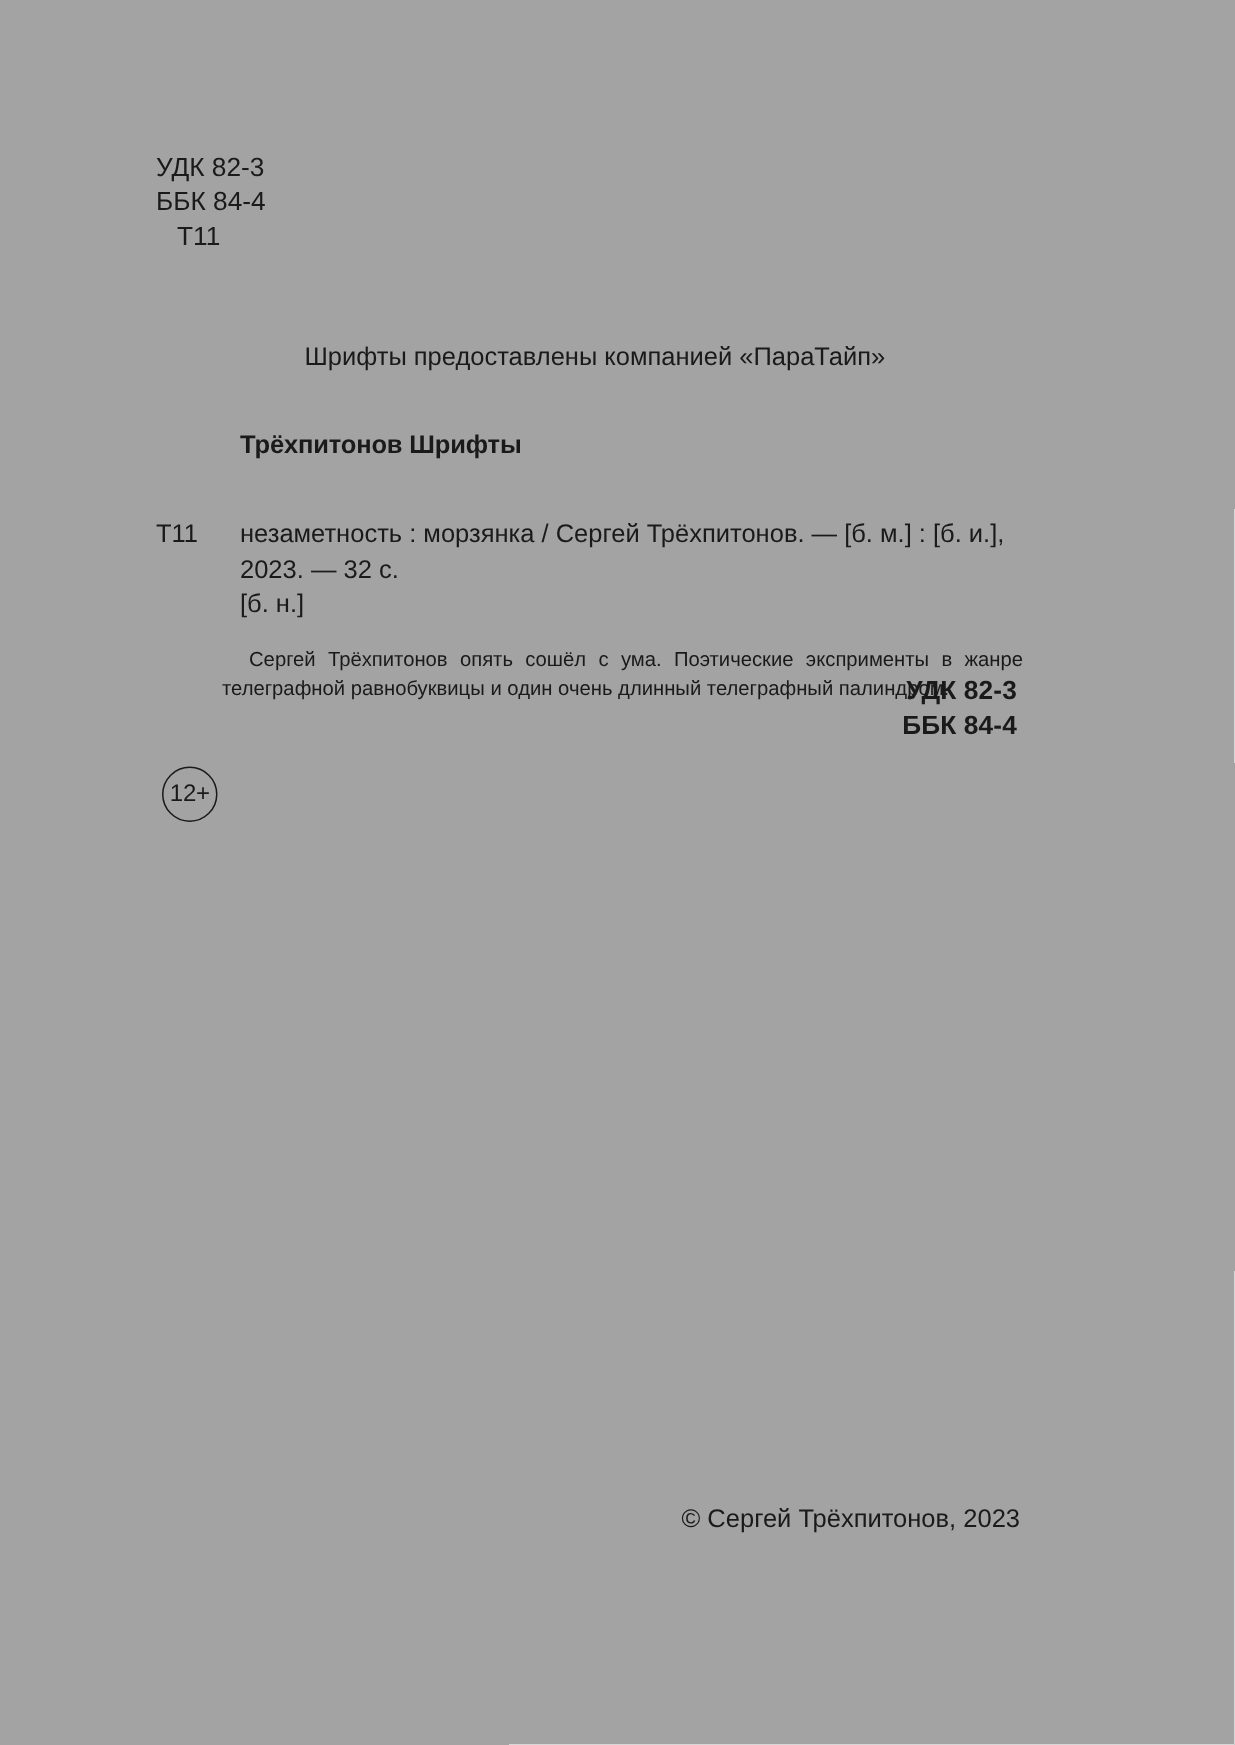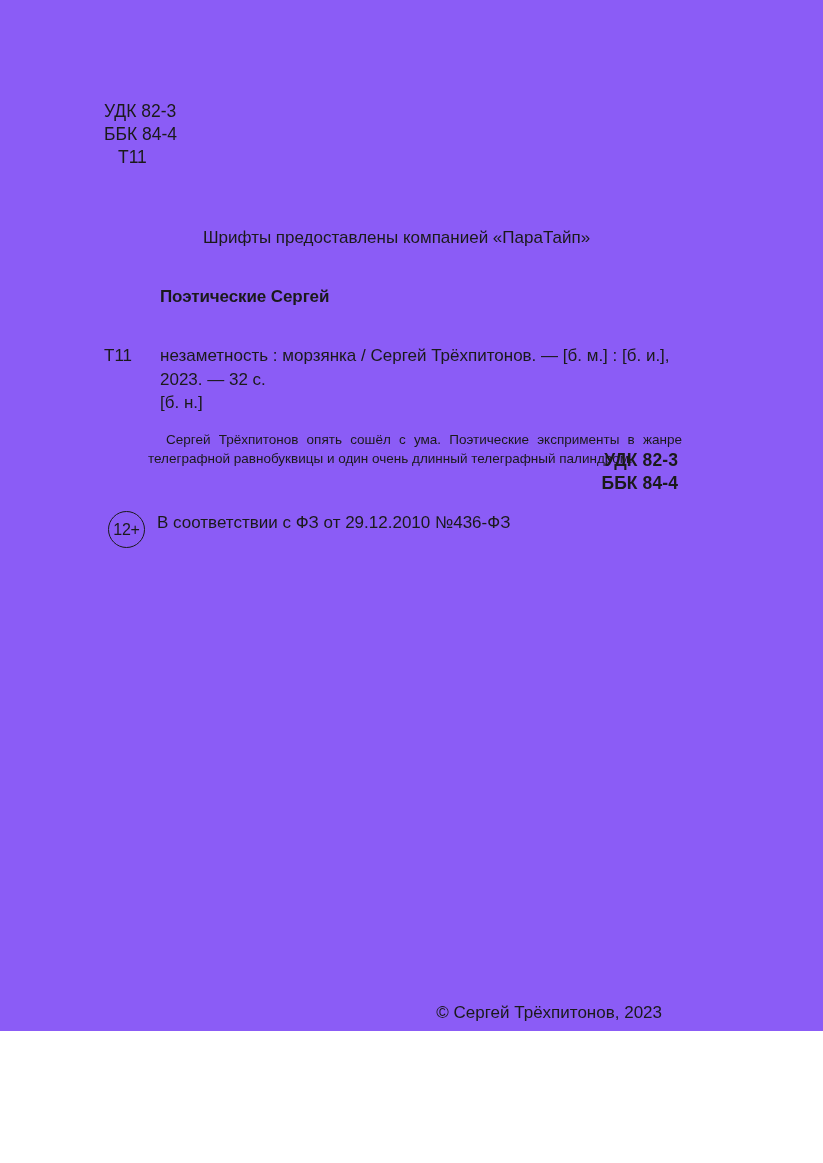--- a/index.html
+++ b/index.html
@@ -10,22 +10,22 @@
   }
   body {
     font-family: "Liberation Sans", "DejaVu Sans", sans-serif;
     color: #1a1a1a;
     -webkit-font-smoothing: antialiased;
   }
 
   .page {
     position: relative;
     width: 823px;
-    height: 1031px;
-    background: #8b5cf6;
+    height: 1163px;
+    background: #a3a3a3;
     overflow: hidden;
     box-sizing: border-box;
   }
 
   
   .class-block {
     position: absolute;
     left: 104px;
     top: 100px;
     font-size: 17.5px;
@@ -105,21 +105,21 @@
     letter-spacing: 0.1px;
   }
   .class-repeat span { display: block; white-space: nowrap; }
 
   
   .age-row {
     position: absolute;
     left: 108px;
     top: 511px;
     display: flex;
-    align-items: flex-start;
+    align-items: center;
     gap: 12px;
   }
   .age-badge {
     width: 37px;
     height: 37px;
     border: 1.6px solid #1a1a1a;
     border-radius: 50%;
     display: flex;
     align-items: center;
     justify-content: center;
@@ -131,21 +131,21 @@
   }
   .age-text {
     font-size: 17px;
     line-height: 23px;
     white-space: nowrap;
   }
 
   
   .copyright {
     position: absolute;
-    right: 161px;
+    right: 143px;
     top: 1001px;
     text-align: right;
     font-size: 17px;
     line-height: 23px;
     white-space: nowrap;
   }
 </style>
 </head>
 <body>
 
@@ -153,36 +153,35 @@
 
   <div class="class-block">
     <span class="class-line">УДК 82-3</span>
     <span class="class-line">ББК 84-4</span>
     <span class="class-line indent">Т11</span>
   </div>
 
   <div class="font-credit">Шрифты предоставлены компанией «ПараТайп»</div>
 
   <div class="biblio">
-    <div class="biblio-author">Поэтические Сергей</div>
+    <div class="biblio-author">Трёхпитонов Шрифты</div>
     <div class="biblio-body">
       <span class="biblio-index">Т11</span>
       <div class="biblio-desc">незаметность : морзянка / Сергей Трёхпитонов. — [б. м.] : [б. и.],
 2023. — 32 с.
 [б. н.]</div>
     </div>
   </div>
 
   <div class="annotation">Сергей Трёхпитонов опять сошёл с ума. Поэтические эксприменты в жанре телеграфной равнобуквицы и один очень длинный телеграфный палиндром.</div>
 
   <div class="class-repeat">
     <span>УДК 82-3</span>
     <span>ББК 84-4</span>
   </div>
 
   <div class="age-row">
     <div class="age-badge">12+</div>
-    <div class="age-text">В соответствии с ФЗ от 29.12.2010 №436-ФЗ</div>
   </div>
 
   <div class="copyright">© Сергей Трёхпитонов, 2023</div>
 
 </div>
 
 </body></html>

